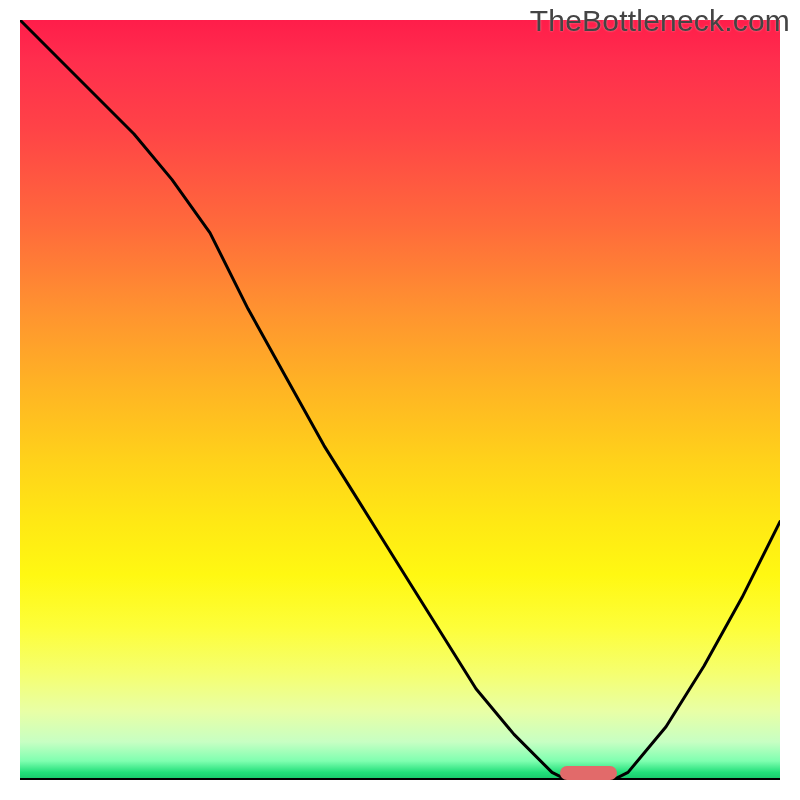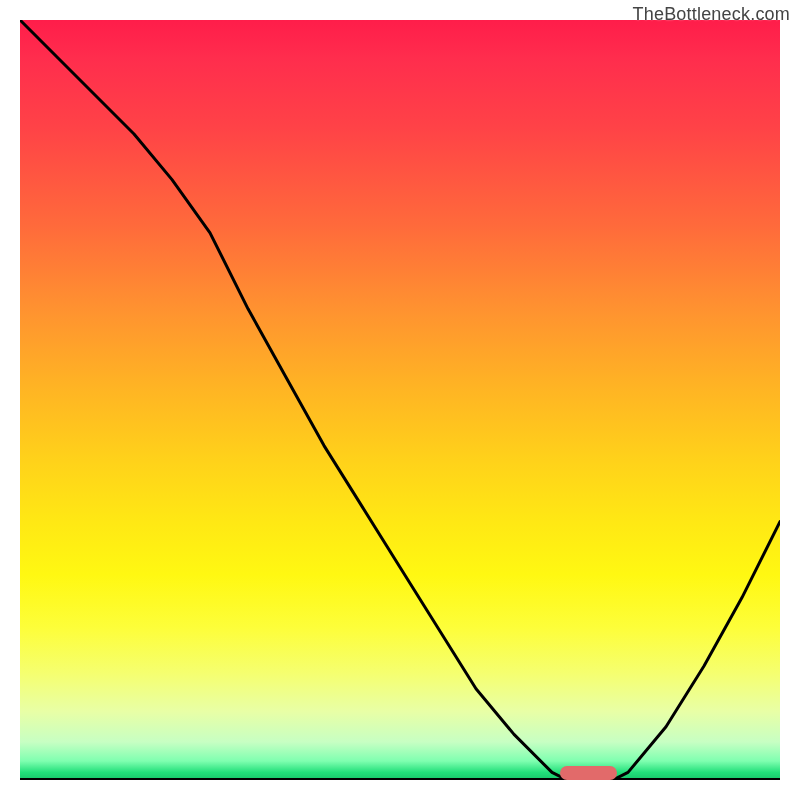--- a/index.html
+++ b/index.html
@@ -14,21 +14,21 @@
   .chart-wrap {
     position: relative;
     width: 800px;
     height: 800px;
   }
   .watermark {
     position: absolute;
     top: 4px;
     right: 10px;
     color: #444444;
-    font-size: 18px;
+    font-size: 30px;
     font-weight: 500;
     letter-spacing: 0.2px;
     z-index: 5;
     text-shadow: 0 0 2px rgba(255,255,255,0.5);
   }
   .plot-area {
     position: absolute;
     left: 20px;
     top: 20px;
     width: 760px;

